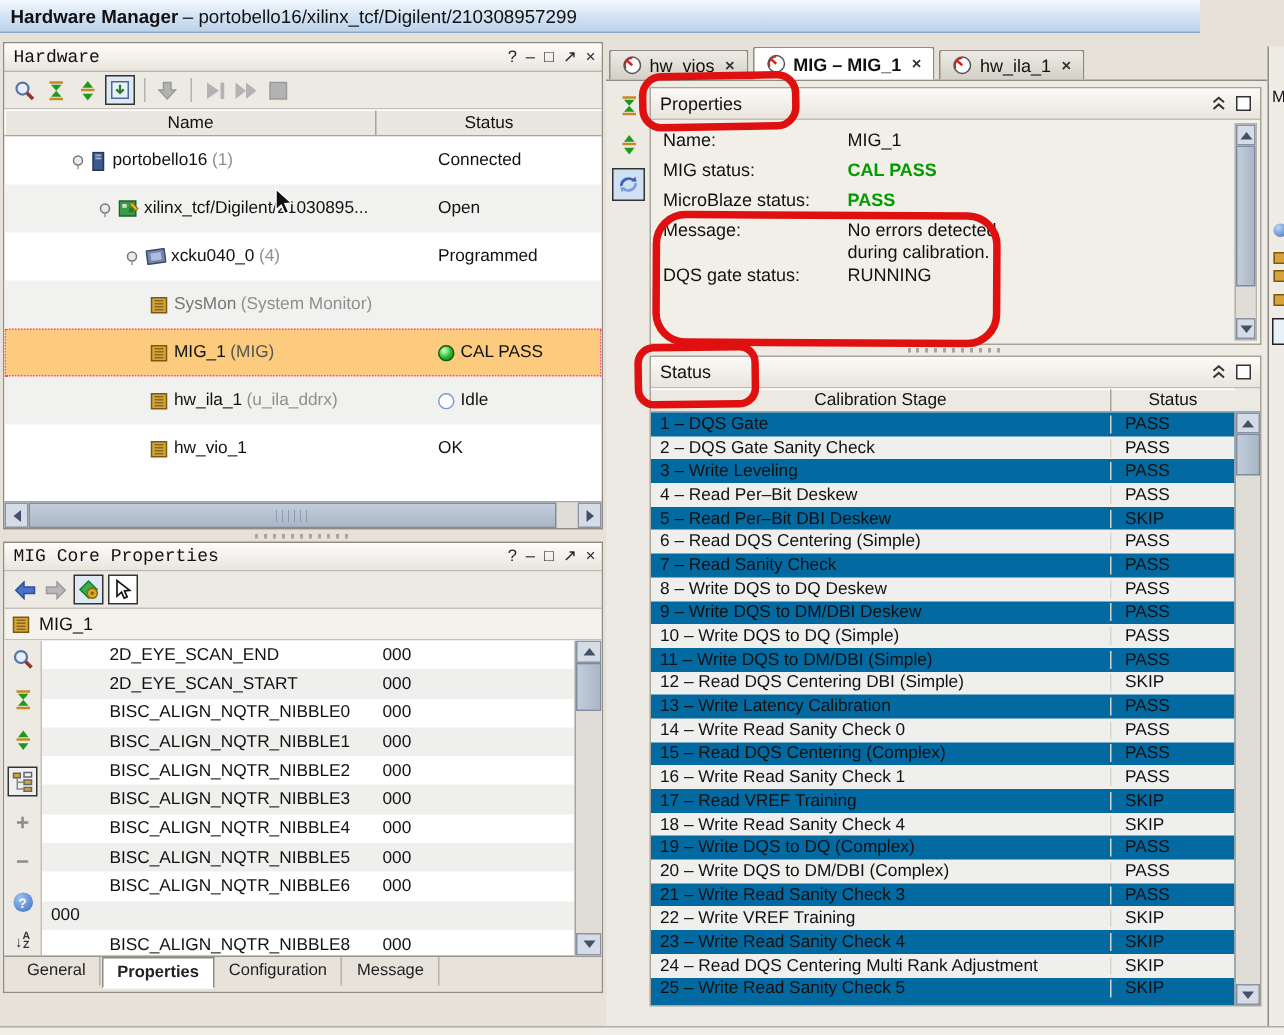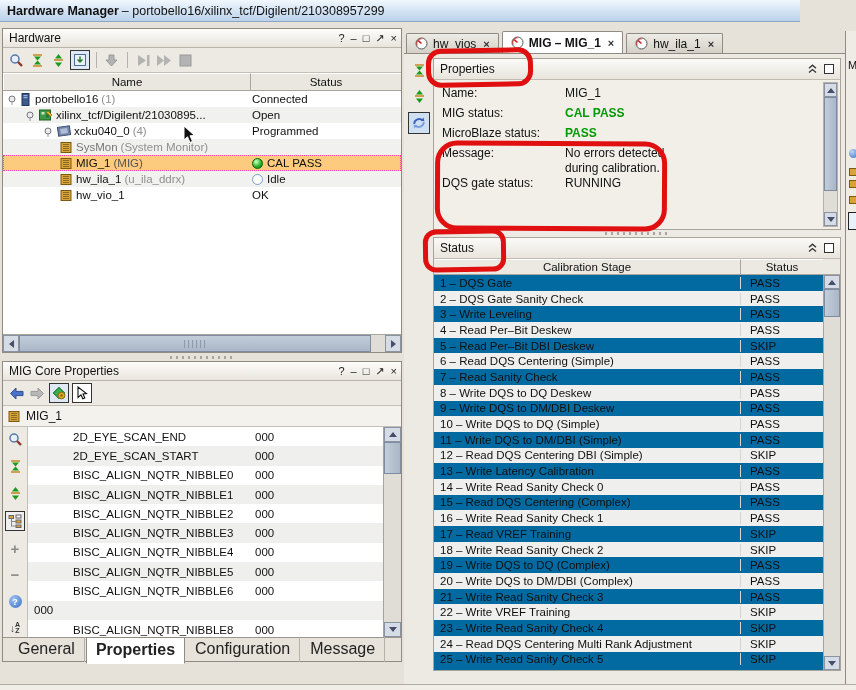--- a/index.html
+++ b/index.html
@@ -10,36 +10,36 @@
   .titlebar{position:absolute;left:0;top:0;width:800px;height:22px;
     background:linear-gradient(#f2f8fe,#cfe0f2 60%,#bcd2ea);
     border-bottom:1px solid #89a6c6;display:flex;align-items:center;padding-left:7px;box-sizing:border-box;}
   .titlebar b{font-size:12.5px;margin-right:3px;}
   .titlebar span{font-size:12.5px;}
 
   
   .panel{position:absolute;border:1px solid #8f8b82;background:#fff;display:flex;flex-direction:column;box-sizing:border-box;}
   .ptitle{height:18px;flex:0 0 18px;background:linear-gradient(#fefdfb,#e9e5dd);border-bottom:1px solid #b9b5ac;
     display:flex;align-items:center;padding:0 4px 0 6px;font-size:12px;}
-  .ptitle .t{flex:1;}
+  .ptitle .t{flex:1;font-family:Liberation Mono, monospace;}
   .wbtns{display:flex;gap:6px;align-items:center;}
   .wbtn{font-size:11px;color:#222;cursor:default;line-height:1;}
   .ptoolbar{height:24px;flex:0 0 24px;background:#eceae3;border-bottom:1px solid #c4c0b7;display:flex;align-items:center;gap:3px;padding:0 4px;}
   .tsep{width:1px;height:16px;background:#b5b1a8;margin:0 3px;}
   .tbtn{width:18px;height:18px;display:flex;align-items:center;justify-content:center;}
   .tbtn.boxed{border:1px solid #333;background:#dfe9f5;}
   .tbtn.boxed2{border:1px solid #333;background:#fff;}
 
   
   .gridhead{height:17px;flex:0 0 17px;display:flex;background:#eae7e0;border-bottom:1px solid #a8a49b;font-size:11.5px;}
   .gridhead .c1{width:246px;border-right:1px solid #a8a49b;display:flex;align-items:center;justify-content:center;
     border-top:1px solid #fff;border-left:1px solid #fff;}
   .gridhead .c2{flex:1;display:flex;align-items:center;justify-content:center;border-top:1px solid #fff;}
   .treebody{flex:1;background:#fff;position:relative;overflow:hidden;}
-  .trow{height:16px;display:flex;align-items:center;font-size:11.5px;white-space:nowrap;}
+  .trow{height:32px;display:flex;align-items:center;font-size:11.5px;white-space:nowrap;padding-left:40px;}
   .trow:nth-child(even){background:#f1f1ef;}
   .trow .name{width:246px;display:flex;align-items:center;overflow:hidden;flex:0 0 246px;}
   .trow .stat{flex:1;display:flex;align-items:center;gap:4px;padding-left:3px;overflow:hidden;}
   .suffix{color:#8f8f8f;margin-left:3px;}
   .sel{background:#fccb7e !important;outline:1px dotted #ff3fae;outline-offset:-1px;}
   .dot{width:11px;height:11px;border-radius:50%;display:inline-block;}
   .dot.green{background:radial-gradient(circle at 35% 30%,#b8ffb0 8%,#2db32d 55%,#0c7a0c);border:1px solid #0a5c0a;box-sizing:border-box;}
   .dot.hollow{background:#fdfdfd;border:1.5px solid #7e9cc8;box-sizing:border-box;}
   .ind{display:inline-block;height:1px;}
   .hscroll{height:17px;flex:0 0 17px;border-top:1px solid #a8a49b;display:flex;background:#e7e4dd;}
@@ -65,21 +65,21 @@
   .gbtn{width:18px;height:18px;display:flex;align-items:center;justify-content:center;font-size:13px;color:#8c8c8c;}
   .gbtn.boxed{border:1px solid #333;background:#efefef;}
   .ptable{flex:1;overflow:hidden;}
   .prow{height:19.3px;display:flex;align-items:center;font-size:11.5px;white-space:nowrap;}
   .prow:nth-of-type(even){background:#efefee;}
   .prow .pn{width:176px;flex:0 0 176px;padding-left:22px;overflow:hidden;margin-left:23px;}
   .prow .pv{flex:1;padding-left:6px;overflow:hidden;}
   .vscroll{width:17px;flex:0 0 17px;border-left:1px solid #a8a49b;background:#e7e4dd;display:flex;flex-direction:column;}
   .vtrack{flex:1;position:relative;background:#e0ddd6;}
   .vthumb{position:absolute;left:0;right:0;background:linear-gradient(90deg,#c3cdda,#aab6c6);border:1px solid #7f8ba0;}
-  .ltabs{height:23px;flex:0 0 23px;background:#e7e3db;border-top:1px solid #9a968c;display:flex;align-items:center;padding-left:6px;gap:1px;font-size:16px;}
+  .ltabs{height:23px;flex:0 0 23px;background:#e7e3db;border-top:1px solid #9a968c;display:flex;align-items:flex-start;padding-left:6px;gap:1px;font-size:11px;}
   .ltab{padding:3px 9px 4px 9px;border-right:1px solid #b5b1a8;color:#222;}
   .ltab.active{background:#fff;border:1px solid #8f8b82;border-bottom:1px solid #fff;font-weight:bold;margin-bottom:-1px;}
 
   
   .rtabbar{position:absolute;left:406px;top:31px;height:22px;display:flex;align-items:flex-end;gap:3px;z-index:3;}
   .rtab{height:19px;display:flex;align-items:center;gap:5px;padding:0 8px;background:linear-gradient(#edebe5,#d4d0c7);
     border:1px solid #8f8b82;border-bottom:none;border-radius:2px 2px 0 0;font-size:12px;}
   .rtab.active{background:#fff;font-weight:bold;height:21px;}
   .tabx{font-size:11px;font-weight:bold;color:#333;margin-left:2px;}
   .dash{position:absolute;left:404px;top:53px;width:441px;height:631px;background:#eceae3;border-top:1px solid #8f8b82;box-sizing:border-box;}
@@ -713,21 +713,21 @@
               <span class="cal-stage">16 – Write Read Sanity Check 1</span>
               <span class="cal-status">PASS</span>
             </div>
 
             <div class="cal-row">
               <span class="cal-stage">17 – Read VREF Training</span>
               <span class="cal-status">SKIP</span>
             </div>
 
             <div class="cal-row">
-              <span class="cal-stage">18 – Write Read Sanity Check 2</span>
+              <span class="cal-stage">18 – Write Read Sanity Check 4</span>
               <span class="cal-status">SKIP</span>
             </div>
 
             <div class="cal-row">
               <span class="cal-stage">19 – Write DQS to DQ (Complex)</span>
               <span class="cal-status">PASS</span>
             </div>
 
             <div class="cal-row">
               <span class="cal-stage">20 – Write DQS to DM/DBI (Complex)</span>

